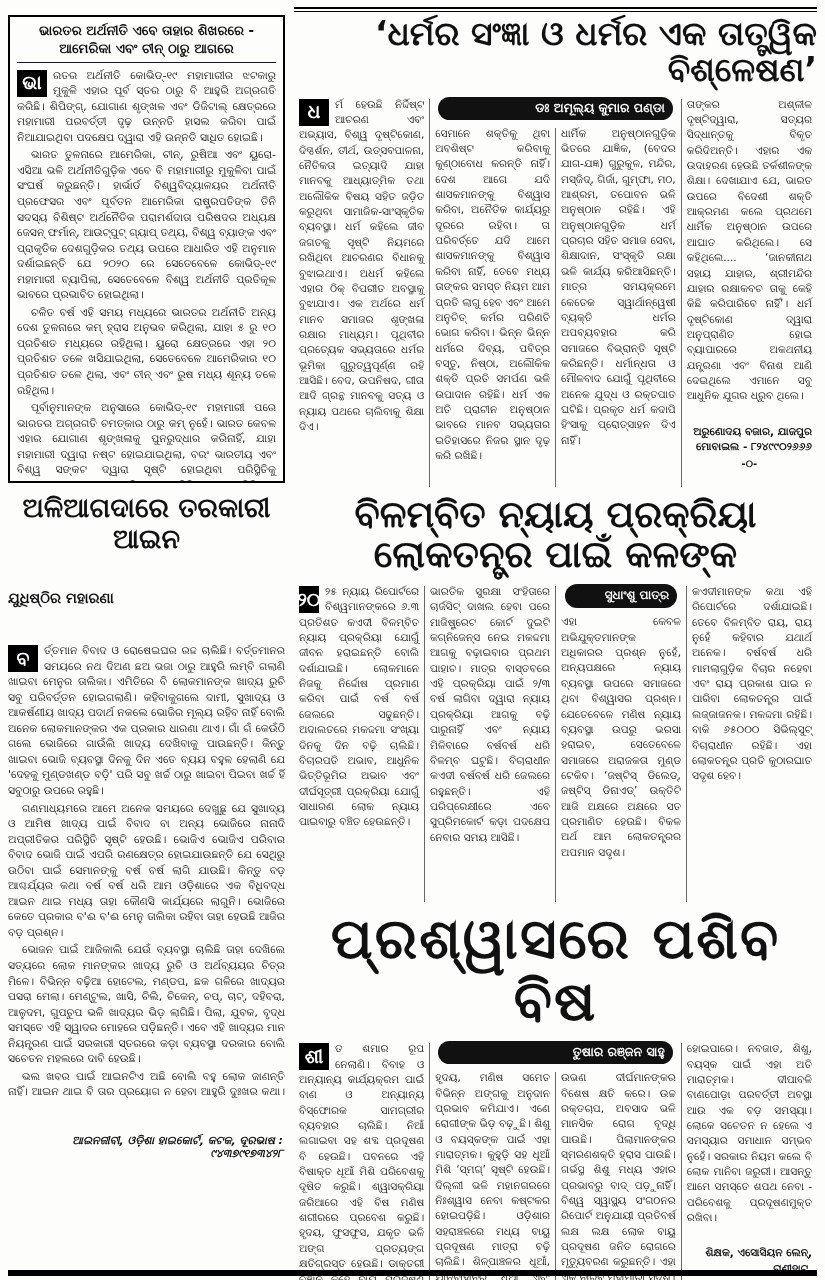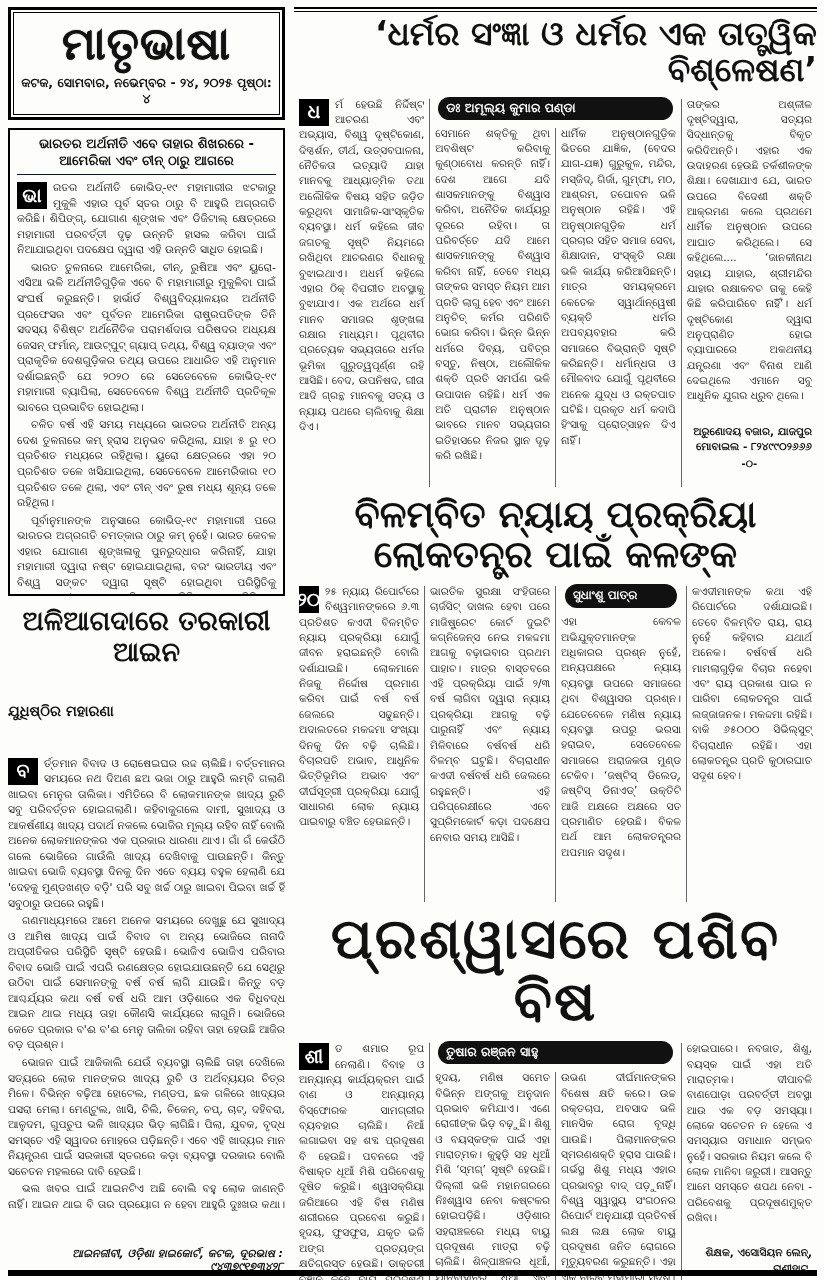--- a/index.html
+++ b/index.html
@@ -44,47 +44,41 @@
   .head-e { font-size: 56px; margin: 6px 0 10px; letter-spacing: 2px; }
 
   .cols { display: flex; overflow: hidden; }
   .cols .col { flex: 1; min-width: 0; padding: 0 5px; font-size: 10.6px; line-height: 1.45;
                text-align: justify; overflow: hidden; }
   .vr { width: 1px; background: #666; flex: none; margin-top: 2px; }
   .pairwrap { flex: 2; min-width: 0; display: flex; flex-direction: column; }
   .pair { display: flex; flex: 1; min-height: 0; overflow: hidden; }
   .pair .col { flex: 1; }
 
-  .pill { background: #111; color: #fff; border-radius: 14px; text-align: left;
+  .pill { background: #111; color: #fff; border-radius: 14px; text-align: right;
           font-size: 12.5px; font-weight: 700; padding: 3px 8px 4px; margin: 0 8px 6px; }
   .pill.small { margin: 0 4px 6px; font-size: 12px; }
 
   .cols-c { height: 390px; }
   .cols-d { height: 318px; }
   .cols-e { height: 348px; }
 
   .signoff { text-align: right; font-weight: 700; font-size: 10.6px; margin-top: 20px; }
   .divider-mark { text-align: center; font-weight: 700; font-size: 10px; margin-top: 2px; }
 
   .bottom-bar { position: absolute; left: 8px; right: 8px; bottom: 4px; height: 6px; background: #000; }
 </style>
 </head>
 <body>
 
 <div class="sheet">
   <div class="layout">
 
     <div class="left-rail">
 
-      <div class="masthead">
-        <div class="masthead-inner">
-          <div class="masthead-title">ମାତୃଭାଷା</div>
-          <div class="masthead-date">କଟକ, ସୋମବାର, ନଭେମ୍ବର - ୨୪, ୨୦୨୫ ପୃଷ୍ଠା: ୪</div>
-        </div>
-      </div>
 
       <div class="boxed-article">
         <h2>ଭାରତର ଅର୍ଥନୀତି ଏବେ ତାହାର ଶିଖରରେ - ଆମେରିକା ଏବଂ ଚୀନ୍ ଠାରୁ ଆଗରେ</h2>
         <div class="bodytext">
           <p class="first"><span class="dropcap">ଭା</span><span>ରତର ଅର୍ଥନୀତି କୋଭିଡ୍-୧୯ ମହାମାରୀର ଝଟକାରୁ ମୁକୁଳି ଏହାର ପୂର୍ବ ସ୍ତର ଠାରୁ ବି ଆହୁରି ଅଗ୍ରଗତି କରିଛି। ଶିପିଙ୍ଗ୍, ଯୋଗାଣ ଶୃଙ୍ଖଳ ଏବଂ ଡିଜିଟାଲ୍ କ୍ଷେତ୍ରରେ ମହାମାରୀ ପରବର୍ତ୍ତୀ ଦୃଢ଼ ଉନ୍ନତି ହାସଲ କରିବା ପାଇଁ ନିଆଯାଇଥିବା ପଦକ୍ଷେପ ଦ୍ୱାରା ଏହି ଉନ୍ନତି ସାଧିତ ହୋଇଛି।</span></p>
           <p>ଭାରତ ତୁଳନାରେ ଆମେରିକା, ଚୀନ୍, ରୁଷିଆ ଏବଂ ୟୁରୋ-ଏସିଆ ଭଳି ଅର୍ଥନୀତିଗୁଡ଼ିକ ଏବେ ବି ମହାମାରୀରୁ ମୁକୁଳିବା ପାଇଁ ସଂଘର୍ଷ କରୁଛନ୍ତି। ହାର୍ଭାର୍ଡ ବିଶ୍ୱବିଦ୍ୟାଳୟର ଅର୍ଥନୀତି ପ୍ରଫେସର ଏବଂ ପୂର୍ବତନ ଆମେରିକା ରାଷ୍ଟ୍ରପତିଙ୍କ ତିନି ସଦସ୍ୟ ବିଶିଷ୍ଟ ଅର୍ଥନୈତିକ ପରାମର୍ଶଦାତା ପରିଷଦର ଅଧ୍ୟକ୍ଷ ଜେସନ୍ ଫର୍ମାନ୍, ଆଉଟ୍‌ପୁଟ୍ ଗ୍ୟାପ୍ ତଥ୍ୟ, ବିଶ୍ୱ ବ୍ୟାଙ୍କ ଏବଂ ପ୍ରାକୃତିକ ଦେଶଗୁଡ଼ିକର ତଥ୍ୟ ଉପରେ ଆଧାରିତ ଏହି ଅନୁମାନ ଦର୍ଶାଇଛନ୍ତି ଯେ ୨୦୨୦ ରେ ସେତେବେଳେ କୋଭିଡ୍-୧୯ ମହାମାରୀ ବ୍ୟାପିଲା, ସେତେବେଳେ ବିଶ୍ୱ ଅର୍ଥନୀତି ପ୍ରତିକୂଳ ଭାବରେ ପ୍ରଭାବିତ ହୋଇଥିଲା।</p>
           <p>ଚଳିତ ବର୍ଷ ଏହି ସମୟ ମଧ୍ୟରେ ଭାରତର ଅର୍ଥନୀତି ଅନ୍ୟ ଦେଶ ତୁଳନାରେ କମ୍ ହ୍ରାସ ଅନୁଭବ କରିଥିଲା, ଯାହା ୫ ରୁ ୧୦ ପ୍ରତିଶତ ମଧ୍ୟରେ ରହିଥିଲା। ୟୁରୋ କ୍ଷେତ୍ରରେ ଏହା ୨୦ ପ୍ରତିଶତ ତଳେ ଖସିଯାଇଥିଲା, ସେତେବେଳେ ଆମେରିକାର ୧୦ ପ୍ରତିଶତ ତଳେ ଥିଲା, ଏବଂ ଚୀନ୍ ଏବଂ ରୁଷ ମଧ୍ୟ ଶୂନ୍ୟ ତଳେ ରହିଥିଲା।</p>
           <p>ପୂର୍ବାନୁମାନଙ୍କ ଅନୁସାରେ କୋଭିଡ୍-୧୯ ମହାମାରୀ ପରେ ଭାରତର ଅଗ୍ରଗତି ଚମତ୍କାର ଠାରୁ କମ୍ ନୁହେଁ। ଭାରତ କେବଳ ଏହାର ଯୋଗାଣ ଶୃଙ୍ଖଳାକୁ ପୁନରୁଦ୍ଧାର କରିନାହିଁ, ଯାହା ମହାମାରୀ ଦ୍ୱାରା ନଷ୍ଟ ହୋଇଯାଇଥିଲା, ବରଂ ଭାରତୀୟ ଏବଂ ବିଶ୍ୱ ସଙ୍କଟ ଦ୍ୱାରା ସୃଷ୍ଟି ହୋଇଥିବା ପରିସ୍ଥିତିକୁ ପ୍ରଭାବଶାଳୀ ଭାବରେ ପରିଚାଳନା କରିଛି। ଭାରତ ଡିଜିଟାଲ୍ ଟେକ୍ନୋଲୋଜିକୁ ଦୃଢ଼ କରିଛି, ରାସ୍ତା ଘାଟ ନିର୍ମାଣରେ ଜୋର ଦେଇଛି, ଏବଂ ସୂଚନା ପ୍ରଯୁକ୍ତିବିଦ୍ୟା ଏବଂ ଔଷଧ ଉତ୍ପାଦନକୁ ବୃଦ୍ଧି କରିଛି।</p>
         </div>
       </div>

